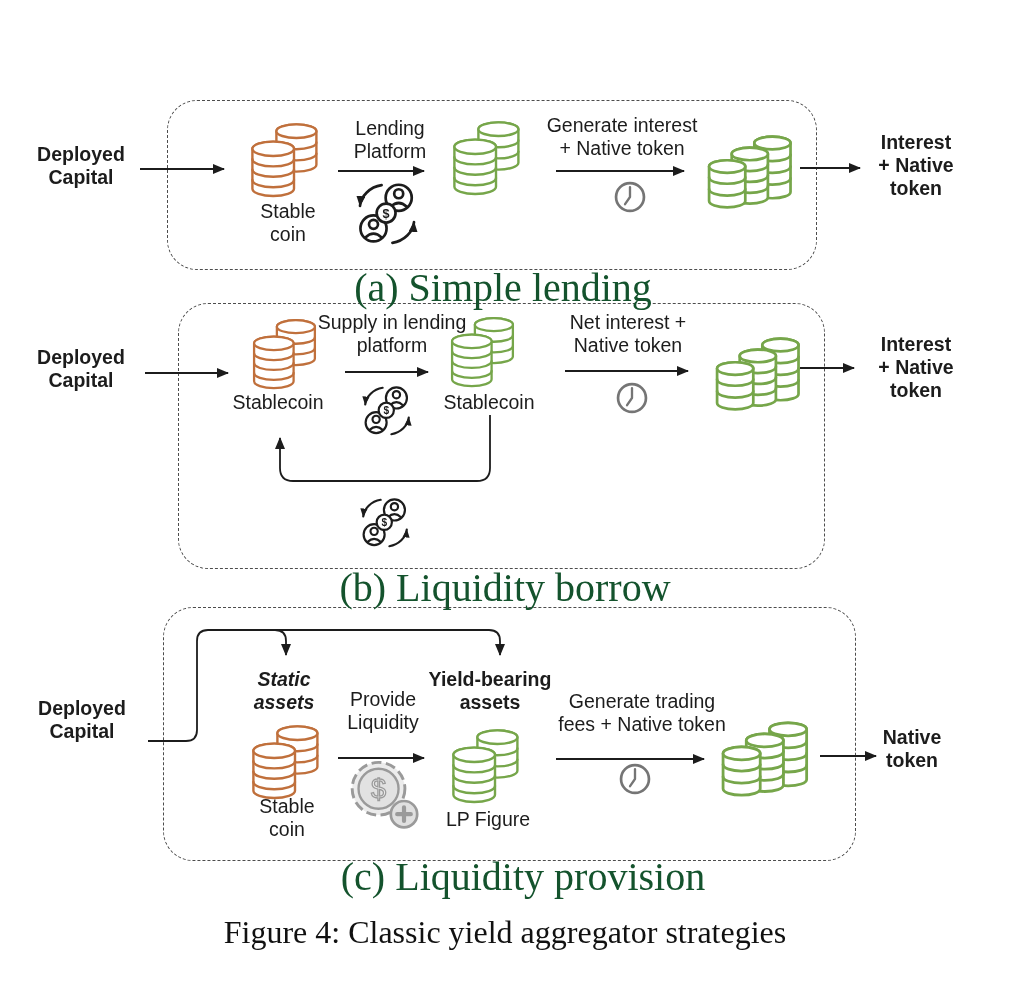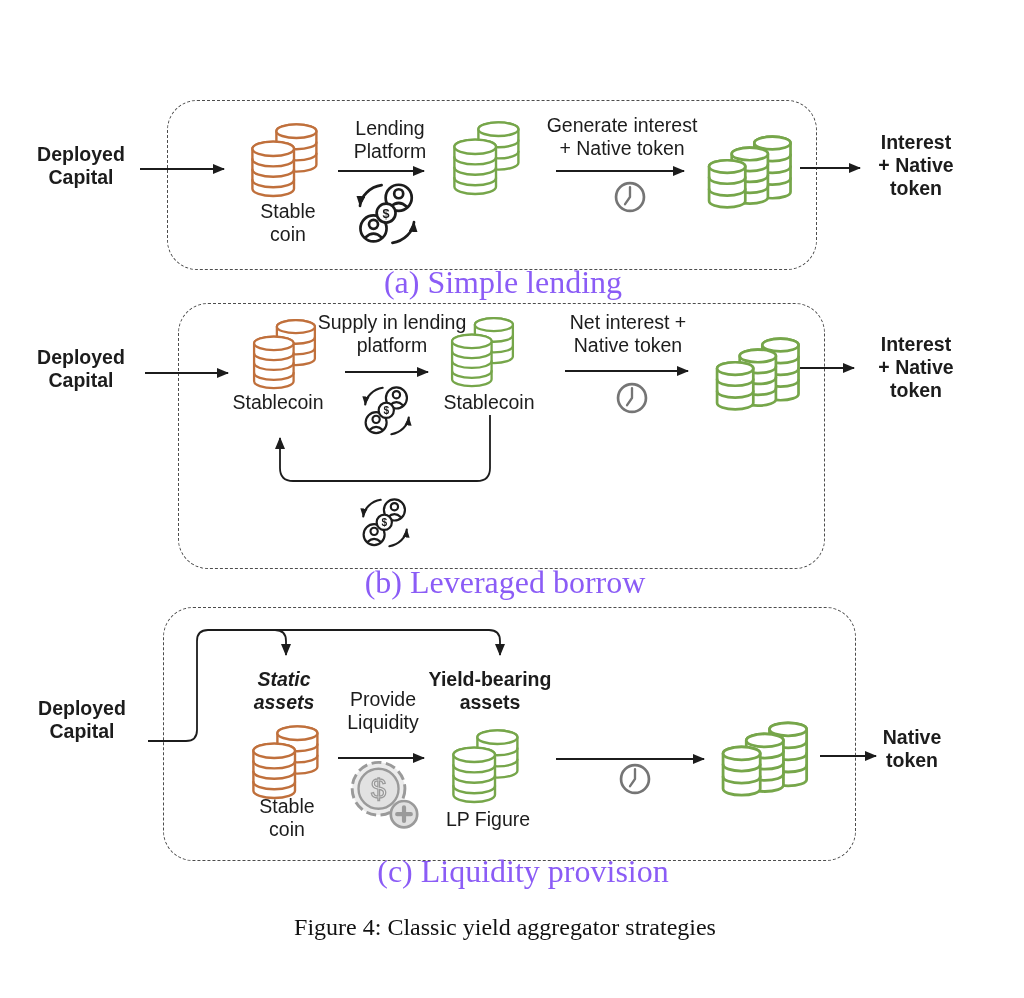--- a/index.html
+++ b/index.html
@@ -3,23 +3,23 @@
 <meta charset="utf-8">
 <style>
   html,body{margin:0;padding:0;background:#ffffff;}
   .fig{position:relative;width:1024px;height:998px;background:#ffffff;overflow:hidden;
        font-family:"Liberation Sans",sans-serif;color:#1c1c1c;}
   .dbox{position:absolute;border:1.6px dashed #4d4d4d;border-radius:30px;background:transparent;}
   .lbl{position:absolute;transform:translateX(-50%);text-align:center;white-space:pre-line;
        font-size:19.5px;line-height:1.18;color:#1c1c1c;}
   .bold{font-weight:bold;}
   .cap{position:absolute;transform:translateX(-50%);text-align:left;white-space:nowrap;
-       font-family:"Liberation Serif",serif;font-size:32px;color:#8b5cf6;}
+       font-family:"Liberation Serif",serif;font-size:40px;color:#14532d;}
   .figcap{position:absolute;transform:translateX(-50%);text-align:center;white-space:nowrap;
-       font-family:"Liberation Serif",serif;font-size:24px;color:#111;}
+       font-family:"Liberation Serif",serif;font-size:32px;color:#111;}
   .conn{position:absolute;left:0;top:0;pointer-events:none;}
   .icon{position:absolute;}
 </style>
 </head>
 <body>
 
 <div class="fig">
 
   <svg width="0" height="0" style="position:absolute" aria-hidden="true">
     <defs>
@@ -158,21 +158,21 @@
 Native token</div>
   <svg class="icon" style="left:614px;top:380px;" width="36" height="36" color="#757575">
       <use href="#s-clock"></use>
     </svg>
   <svg class="icon" style="left:710px;top:336px;" width="92" height="76" color="#76a64a">
       <use href="#s-stack3"></use>
     </svg>
   <div class="lbl bold" style="left:916px;top:333px;">Interest
 + Native
 token</div>
-  <div class="cap" style="left:505px;top:564px;">(b) Leveraged borrow</div>
+  <div class="cap" style="left:505px;top:564px;">(b) Liquidity borrow</div>
 
   <div class="lbl bold" style="left:82px;top:697px;">Deployed
 Capital</div>
   <div class="lbl bold" style="left:284px;top:668px;font-style:italic;">Static
 assets</div>
   <svg class="icon" style="left:247px;top:722px;" width="80" height="80" color="#c0703c">
       <use href="#s-stack2"></use>
     </svg>
   <div class="lbl" style="left:287px;top:795px;">Stable
 coin</div>
@@ -180,20 +180,22 @@
 Liquidity</div>
   <svg class="icon" style="left:344px;top:756px;" width="80" height="80" color="#9a9a9a">
       <use href="#s-liquidity"></use>
     </svg>
   <div class="lbl bold" style="left:490px;top:668px;">Yield-bearing
 assets</div>
   <svg class="icon" style="left:447px;top:726px;" width="80" height="80" color="#76a64a">
       <use href="#s-stack2"></use>
     </svg>
   <div class="lbl" style="left:488px;top:808px;">LP Figure</div>
+  <div class="lbl" style="left:642px;top:690px;">Generate trading
+fees + Native token</div>
   <svg class="icon" style="left:617px;top:761px;" width="36" height="36" color="#757575">
       <use href="#s-clock"></use>
     </svg>
   <svg class="icon" style="left:716px;top:720px;" width="94" height="78" color="#76a64a">
       <use href="#s-stack3"></use>
     </svg>
   <div class="lbl bold" style="left:912px;top:726px;">Native
 token</div>
   <div class="cap" style="left:503px;top:853px;margin-left:20px;">(c) Liquidity provision</div>
 

